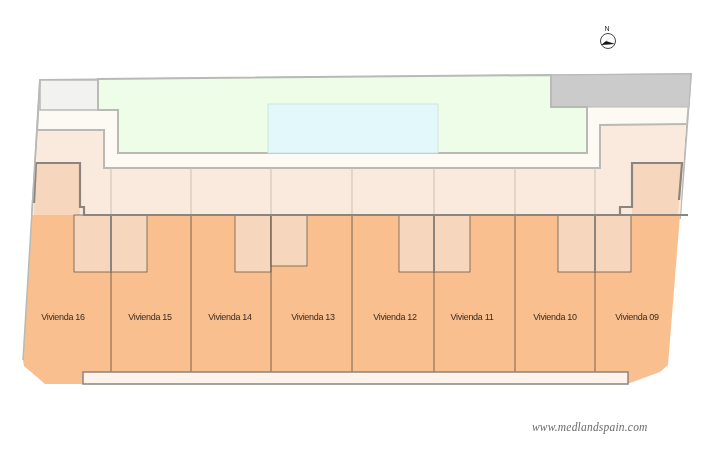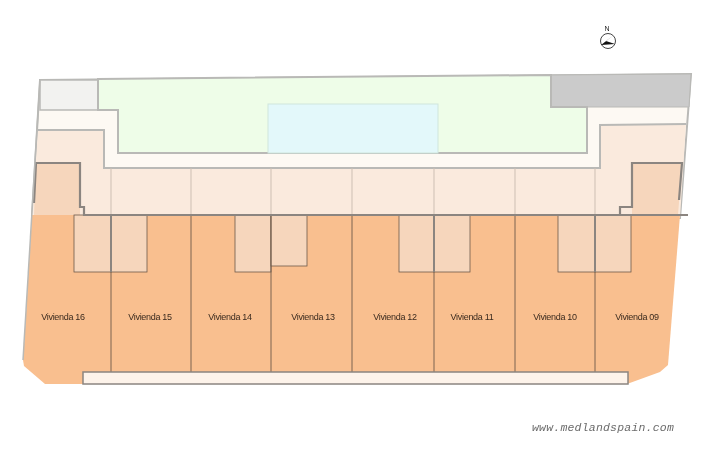--- a/index.html
+++ b/index.html
@@ -1,20 +1,20 @@
 <!DOCTYPE html>
 <html><head>
 <meta charset="utf-8">
 <style>
   html, body { margin:0; padding:0; background:#ffffff; }
   body { width:705px; height:454px; position:relative; overflow:hidden; font-family:"Liberation Sans", sans-serif; }
   svg { position:absolute; left:0; top:0; }
   .unit-label { font-family:"Liberation Sans", sans-serif; font-size:9px; fill:#3a2a1e; letter-spacing:-0.3px; }
   .north-label { font-family:"Liberation Sans", sans-serif; font-size:7px; fill:#222; }
-  .watermark { position:absolute; left:532px; top:421px; font-family:Liberation Mono, monospace; font-style:italic; font-size:11.5px; color:#6b6b6b; letter-spacing:0.2px; }
+  .watermark { position:absolute; left:532px; top:421px; font-family:Liberation Serif, serif; font-style:italic; font-size:11.5px; color:#6b6b6b; letter-spacing:0.2px; }
 </style>
 </head>
 <body>
 
 <svg width="705" height="454" viewBox="0 0 705 454">
 
   <polygon points="40,80 691,74 680,218 32,215" fill="#fdf9f3" stroke="#b9b9b6" stroke-width="2"></polygon>
 
   <rect x="40" y="80" width="58" height="30" fill="#f2f2f0" stroke="#b9b9b6" stroke-width="1.5"></rect>
 

